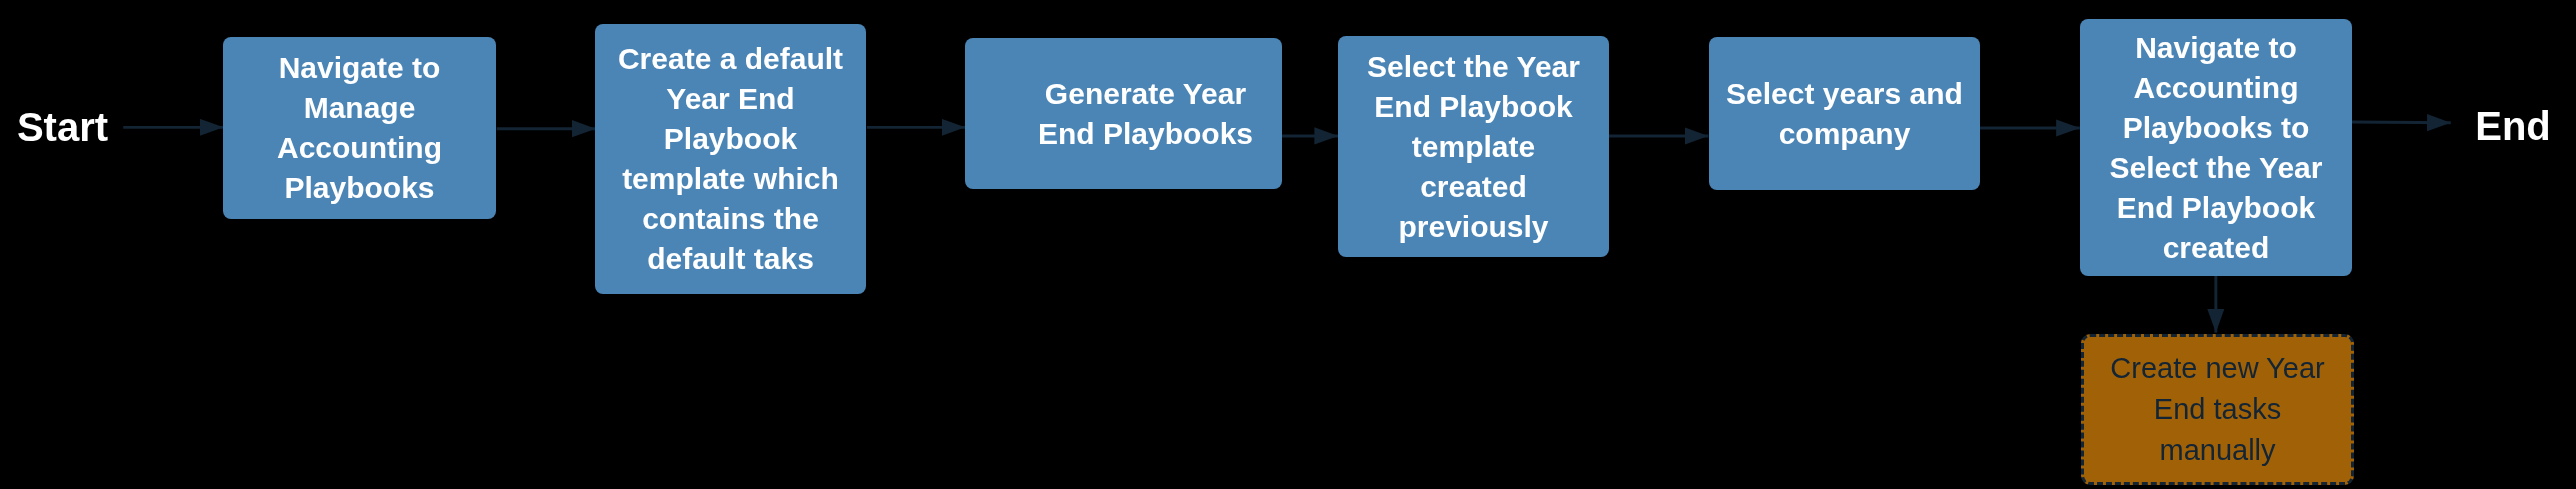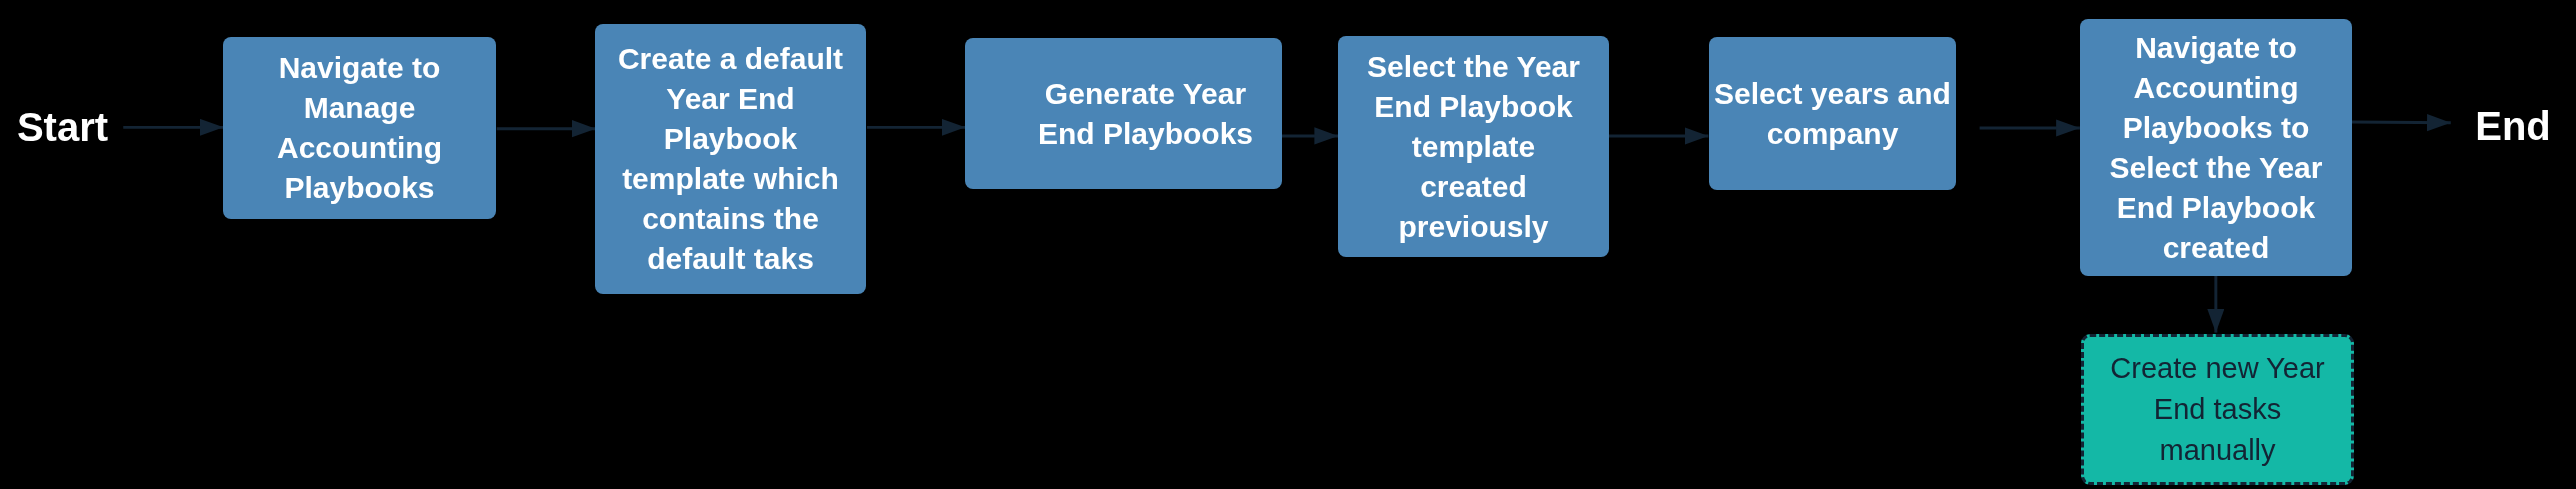--- a/index.html
+++ b/index.html
@@ -37,25 +37,25 @@
     font-weight: bold;
     font-size: 40px;
     line-height: 42px;
     text-align: center;
     white-space: pre-line;
   }
   #node-step-1 { left: 223px;  top: 37px; width: 273px; height: 182px; }
   #node-step-2 { left: 595px;  top: 1.3px;  width: 271px; height: 270px; margin-top: 23px; }
   #node-step-3 { left: 965px; top: 38px; width: 273px; height: 151px; padding-left: 44px; }
   #node-step-4 { left: 1338px; top: 36px; width: 271px; height: 221px; }
-  #node-step-5 { left: 1709px; top: 37px; width: 247px; height: 153px; }
+  #node-step-5 { left: 1709px; top: 37px; width: 271px; height: 153px; }
   #node-step-6 { left: 2080px; top: 19px; width: 272px; height: 257px; }
   #node-manual-task {
     left: 2081px; top: 334px; width: 273px; height: 151px;
-    background: #14b8a6;
+    background: #a16207;
     color: #132434;
     font-weight: normal;
     font-size: 29px;
     line-height: 41px;
     border: 3.3px dashed #132434;
     border-radius: 9.2px;
     box-sizing: border-box;
   }
   #node-start-label { left: 0px;    top: 106px; width: 125px; }
   #node-end-label   { left: 2447px; top: 105px; width: 132px; }

